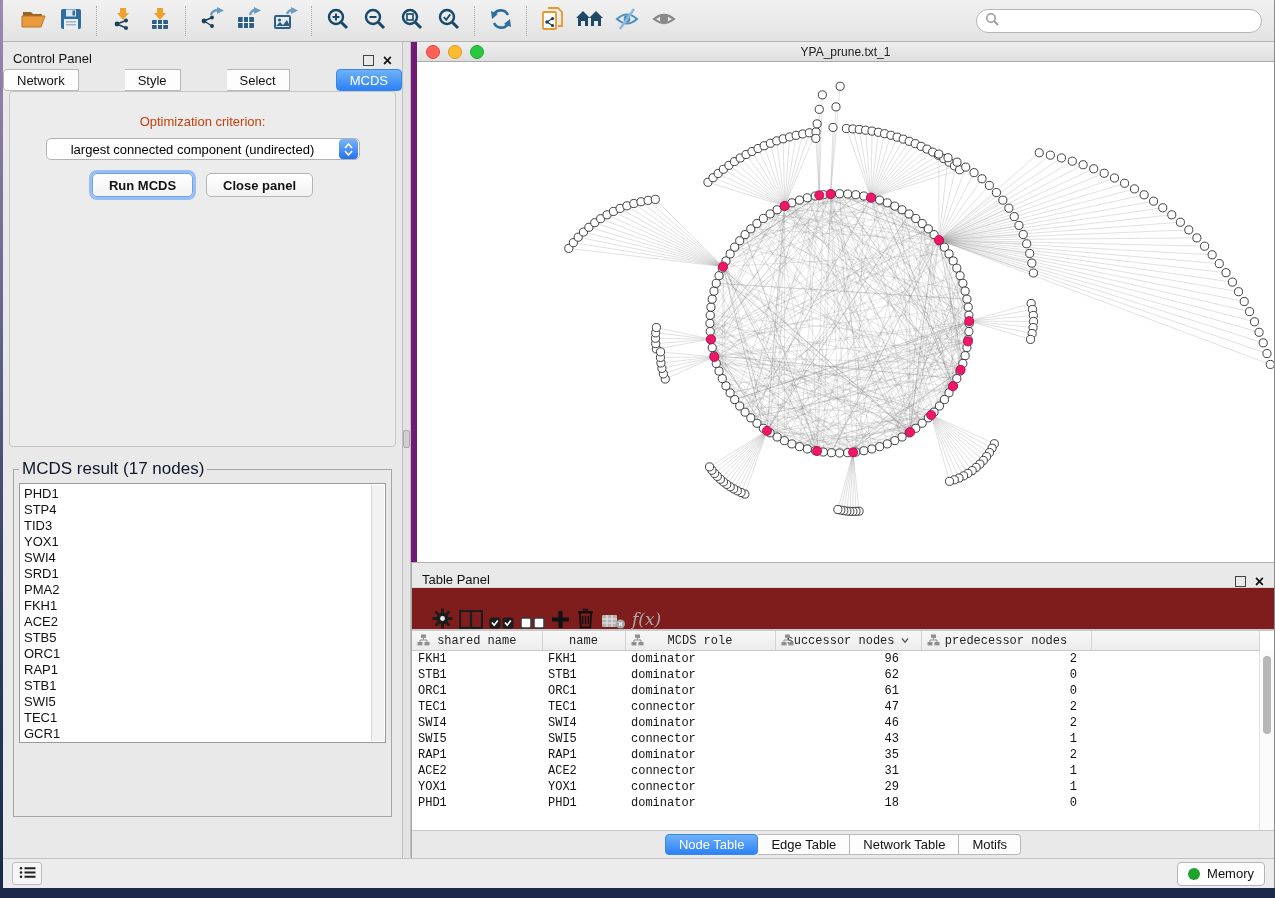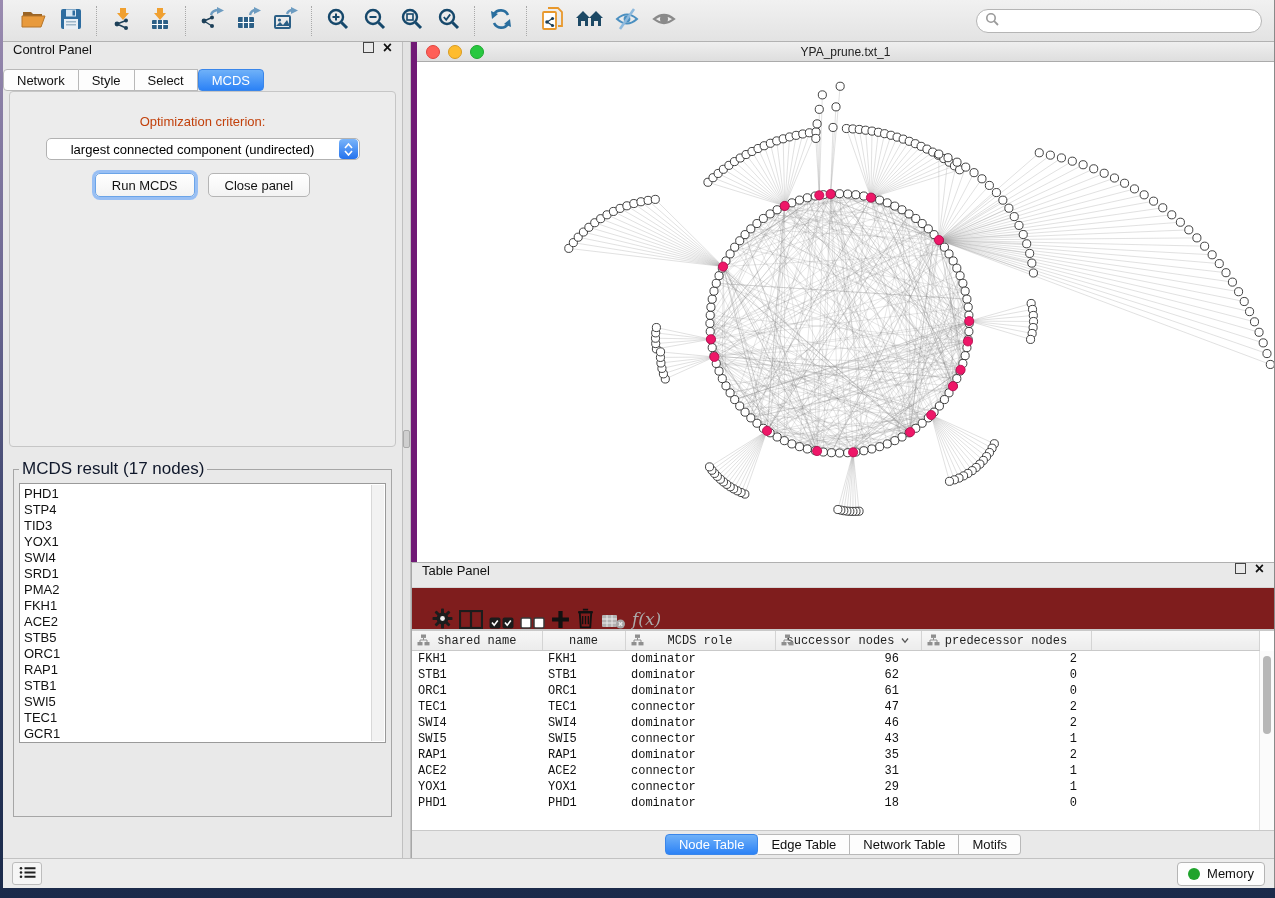--- a/index.html
+++ b/index.html
@@ -11,41 +11,41 @@
   .toolbar{height:41px;flex:0 0 41px;background:linear-gradient(#f1f1f1,#e3e3e3);
     border-bottom:1px solid #b2b2b2;display:flex;align-items:center;padding:0 12px;}
   .tb-btn{width:37px;height:34px;display:flex;align-items:center;justify-content:center;flex:0 0 auto;}
   .tb-sep{width:0;height:30px;border-left:1px dotted #a9a9a9;margin:0 7px;flex:0 0 auto;}
   .search{margin-left:auto;width:286px;height:24px;background:#fff;border:1px solid #b5b5b5;
     border-radius:13px;display:flex;align-items:center;padding:0 8px;box-sizing:border-box;}
   .search input{border:none;outline:none;flex:1;font-size:12px;background:transparent;margin-left:5px;}
   
   .main{flex:1;display:flex;min-height:0;}
   .control-panel{width:399px;flex:0 0 399px;display:flex;flex-direction:column;background:#e9e9e9;}
-  .cp-header,.tp-header{height:24px;display:flex;align-items:flex-start;padding:0 10px;font-size:13px;color:#111;}
+  .cp-header,.tp-header{height:24px;display:flex;align-items:flex-end;padding:0 10px;font-size:13px;color:#111;}
   .panel-winbtns{margin-left:auto;display:flex;align-items:center;gap:9px;}
   .float-box{width:9px;height:9px;border:1.5px solid #444;display:inline-block;}
   .close-x{font-size:16px;font-weight:bold;color:#111;line-height:10px;}
-  .cp-tabs{display:flex;justify-content:flex-start;margin:3px 0 0 0;height:22px;}
+  .cp-tabs{display:flex;justify-content:space-between;margin:3px 0 0 0;height:22px;}
   .tab{background:#fdfdfd;border:1px solid #b9b9b9;border-left:none;font-size:13px;color:#111;
     padding:2px 13px;display:flex;align-items:center;}
   .tab:first-child{border-left:1px solid #b9b9b9;border-radius:4px 0 0 4px;}
   .tab:last-child{border-radius:0 4px 4px 0;}
   .tab.active{background:linear-gradient(#6fb1f8,#2c82f6);color:#fff;border:1px solid #3a86ea;border-radius:4px;}
   .cp-body{margin:0 6px;border:1px solid #c6c6c6;border-radius:4px;background:#ececec;
     height:356px;flex:0 0 356px;text-align:center;box-sizing:border-box;}
   .crit-label{font-size:13px;margin-top:22px;color:#c2410c;}
   .selectbox{margin:9px auto 0;width:314px;height:22px;background:#fff;border:1px solid #b2b2b2;
     border-radius:5px;display:flex;align-items:center;font-size:13px;box-sizing:border-box;}
   .selectbox .val{flex:1;text-align:center;white-space:nowrap;overflow:hidden;}
   .stepper{width:19px;height:20px;margin:0 1px 0 0;border-radius:4px;background:linear-gradient(#7ab5fa,#2372ee);
     display:flex;flex-direction:column;align-items:center;justify-content:center;gap:1px;}
   .btn-row{margin-top:13px;display:flex;justify-content:center;gap:13px;}
   .pbtn{height:24px;padding:0 16px;background:linear-gradient(#ffffff,#f3f3f3);border:1px solid #b5b5b5;
-    border-radius:5px;font-size:13px;color:#111;}
+    border-radius:5px;font-size:13px;color:#111;font-weight:bold;}
   .pbtn.focused{box-shadow:0 0 0 3px rgba(97,162,250,.6);border-color:#6ba4e8;}
   fieldset.result{margin:12px 10px 0;border:1px solid #a6a6a6;padding:4px 5px 5px;height:358px;
     box-sizing:border-box;background:#e9e9e9;}
   fieldset.result legend{font-size:17px;padding:0 3px;color:#0f172a;}
   .listbox{background:#fff;border:1px solid #9a9a9a;height:100%;box-sizing:border-box;position:relative;
     overflow:hidden;padding:2px 16px 0 4px;}
   .listbox .sb{position:absolute;right:1px;top:1px;bottom:1px;width:12px;background:#f2f2f2;border-left:1px solid #d8d8d8;}
   .list-item{font-size:13px;line-height:16px;color:#111;text-align:left;}
   .splitter{width:7px;flex:0 0 7px;background:#e3e3e3;border-left:1px solid #c0c0c0;border-right:1px solid #c0c0c0;position:relative;}
   .splitter .grip{position:absolute;left:0px;top:388px;width:5px;height:16px;background:#cfcfcf;border:1px solid #aaa;border-radius:2px;}

